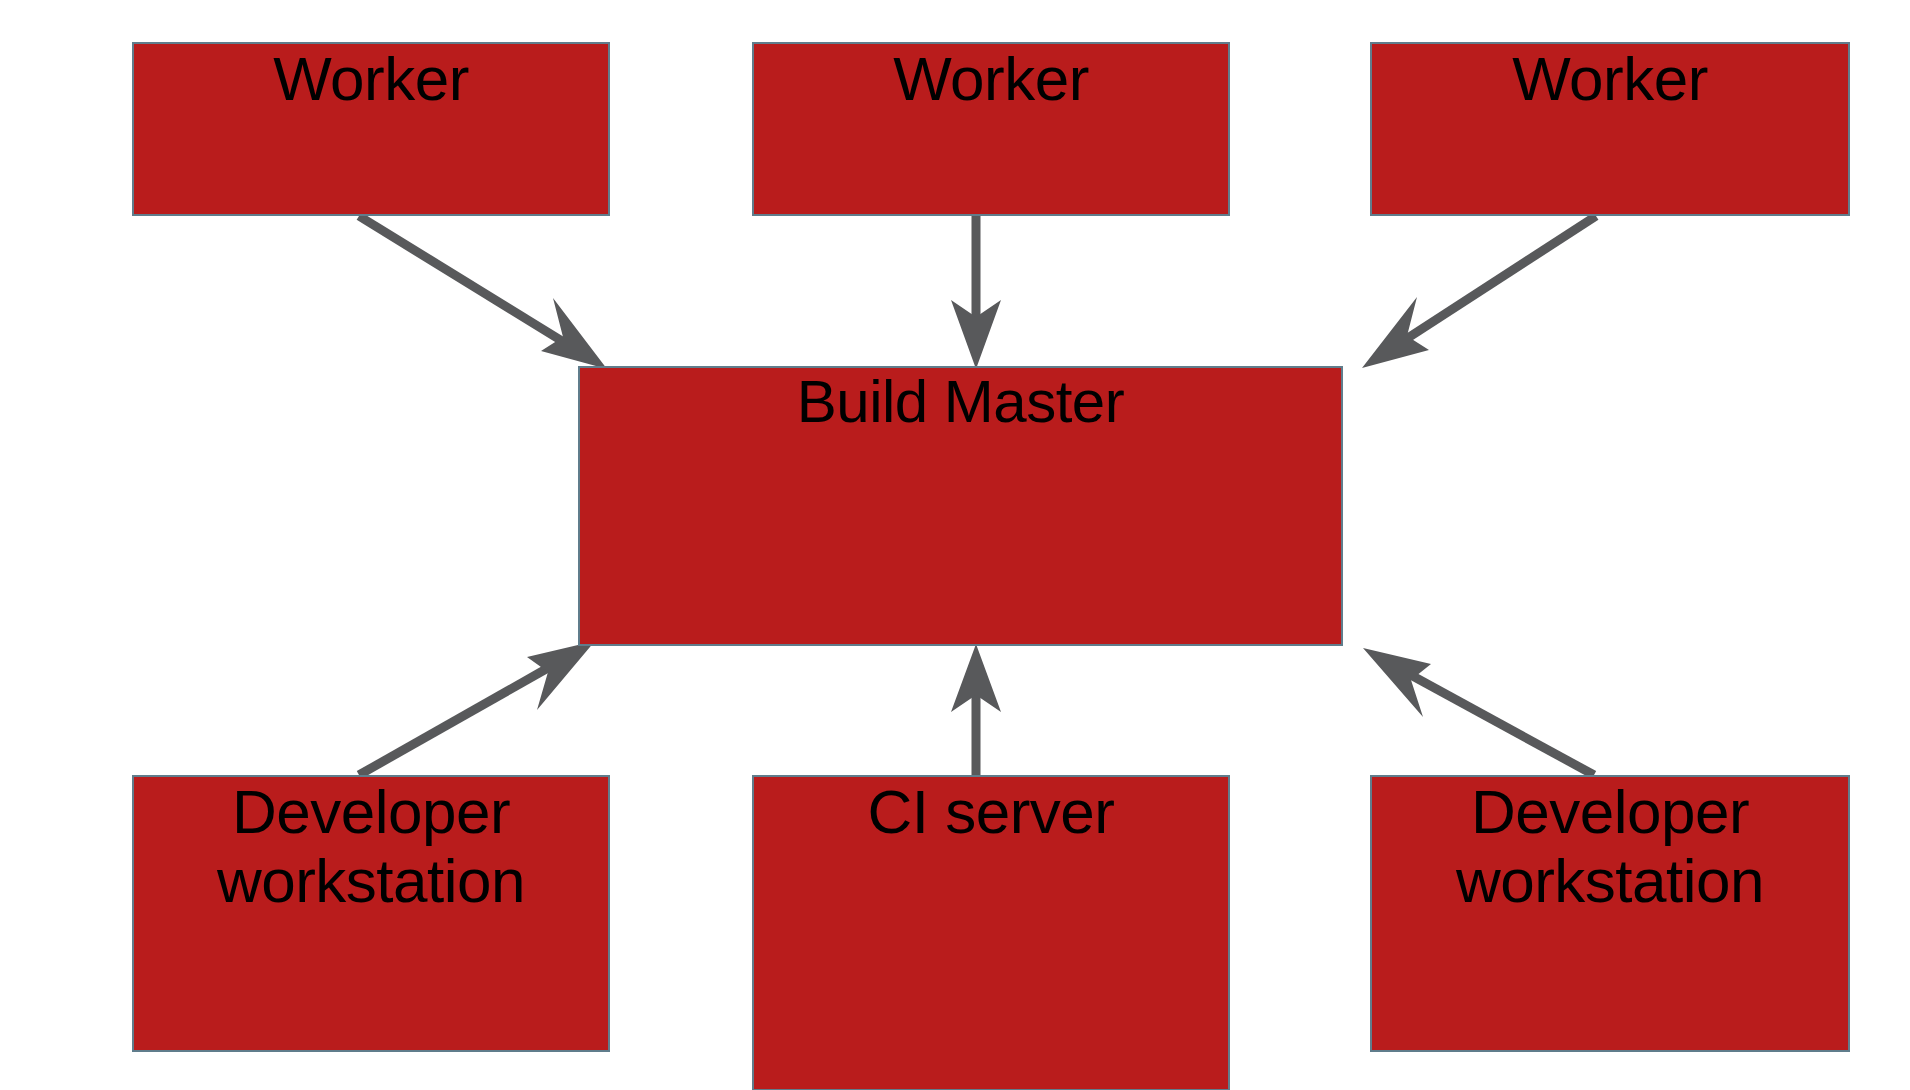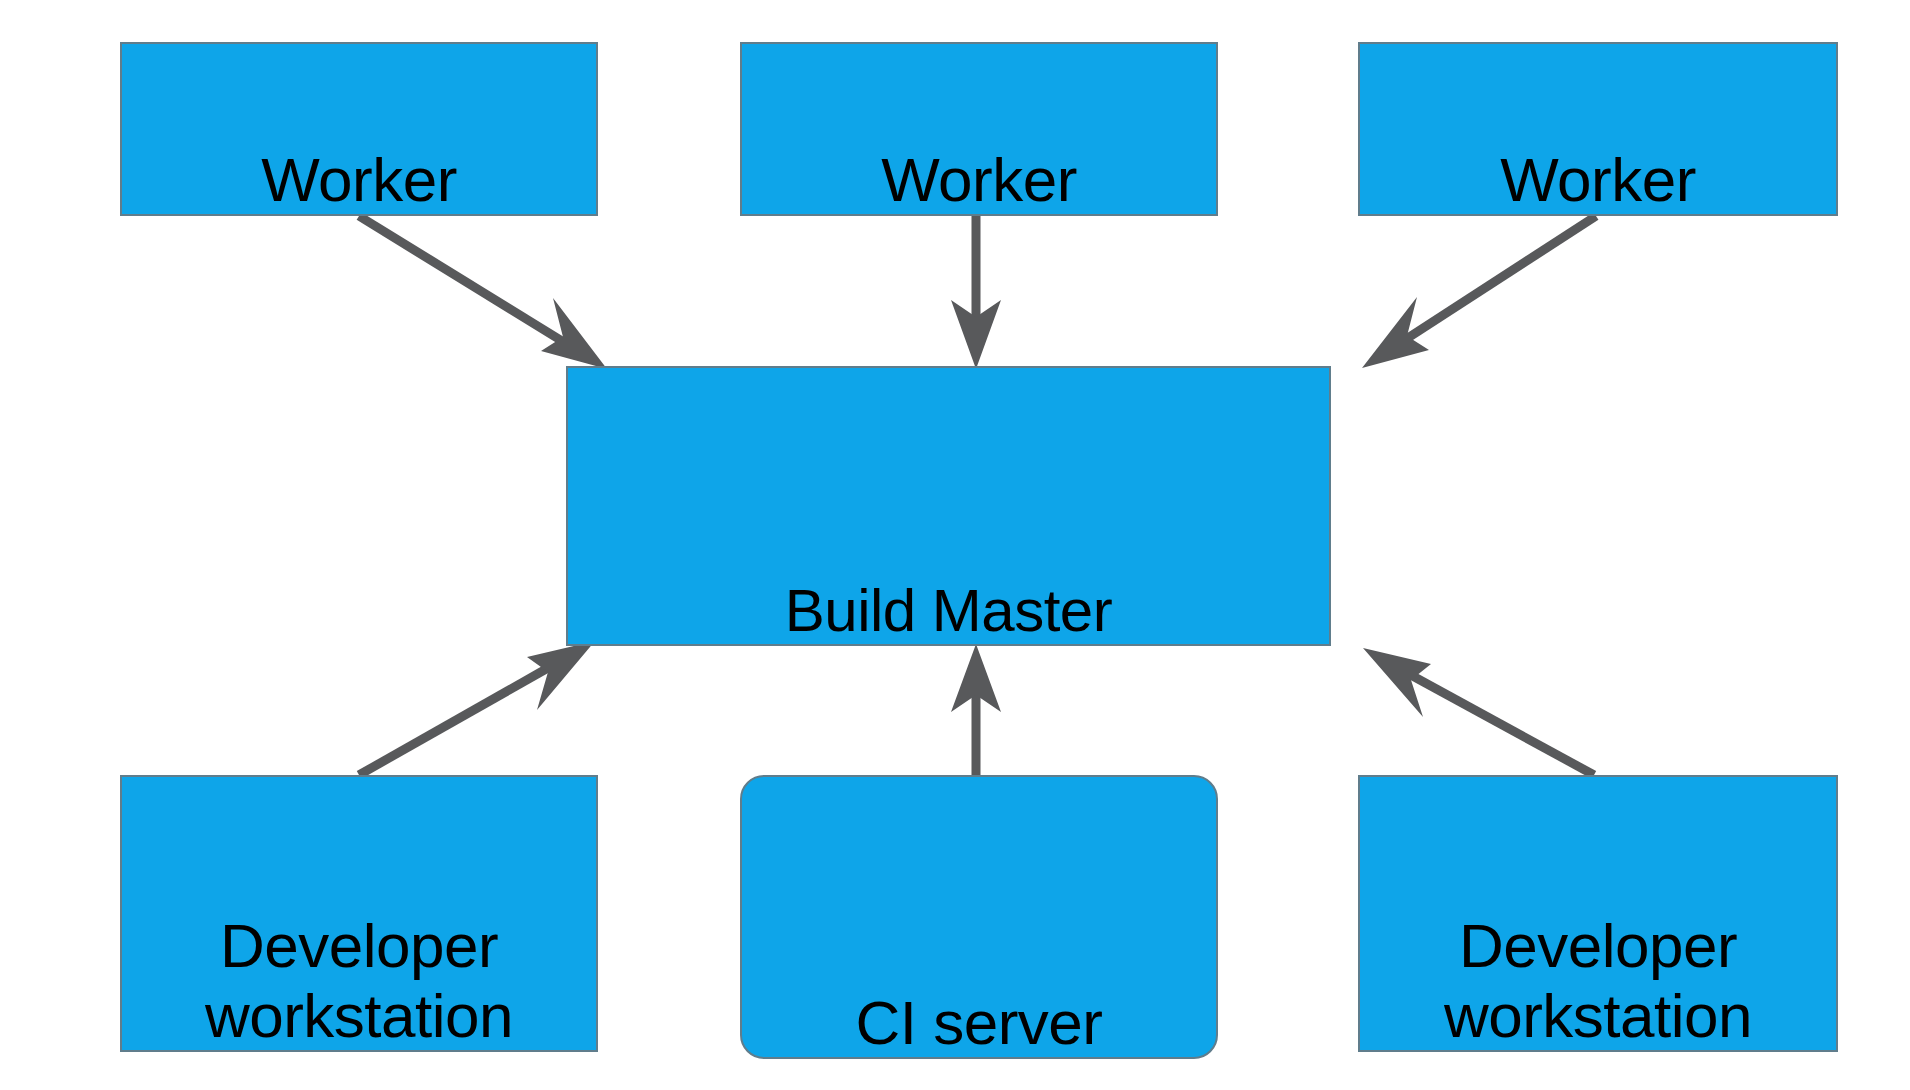--- a/index.html
+++ b/index.html
@@ -19,45 +19,46 @@
     position: absolute;
     left: 0;
     top: 0;
     width: 1910px;
     height: 1090px;
     pointer-events: none;
   }
   .node {
     position: absolute;
     box-sizing: border-box;
-    background: #0ea5e9;
+    background: #b91c1c;
     border: 2px solid #607d8c;
     display: flex;
-    align-items: flex-end;
+    align-items: flex-start;
     justify-content: center;
     text-align: center;
     color: #000000;
     line-height: 1.12;
     letter-spacing: -0.5px;
     z-index: 2;
+    margin-left: 12px;
   }
   .node-label {
     display: block;
     width: 100%;
     white-space: pre-line;
   }
   
   #node-worker-1 { left: 120px;  top: 42px;  width: 478px; height: 174px; font-size: 62px; }
   #node-worker-2 { left: 740px;  top: 42px;  width: 478px; height: 174px; font-size: 62px; }
   #node-worker-3 { left: 1358px; top: 42px;  width: 480px; height: 174px; font-size: 62px; }
   
   #node-build-master { left: 566px; top: 366px; width: 765px; height: 280px; font-size: 60px; }
   
   #node-dev-ws-left  { left: 120px;  top: 775px; width: 478px; height: 277px; font-size: 62px; }
-  #node-ci-server    { left: 740px;  top: 775px; width: 478px; height: 284px; font-size: 62px; border-radius: 24px; }
+  #node-ci-server    { left: 740px;  top: 775px; width: 478px; height: 316px; font-size: 62px; }
   #node-dev-ws-right { left: 1358px; top: 775px; width: 480px; height: 277px; font-size: 62px; }
 </style>
 </head>
 <body>
 
 <div id="canvas">
 
   <svg id="edge-layer" viewBox="0 0 1910 1090" width="1910" height="1090" xmlns="http://www.w3.org/2000/svg">
 
     <g>

